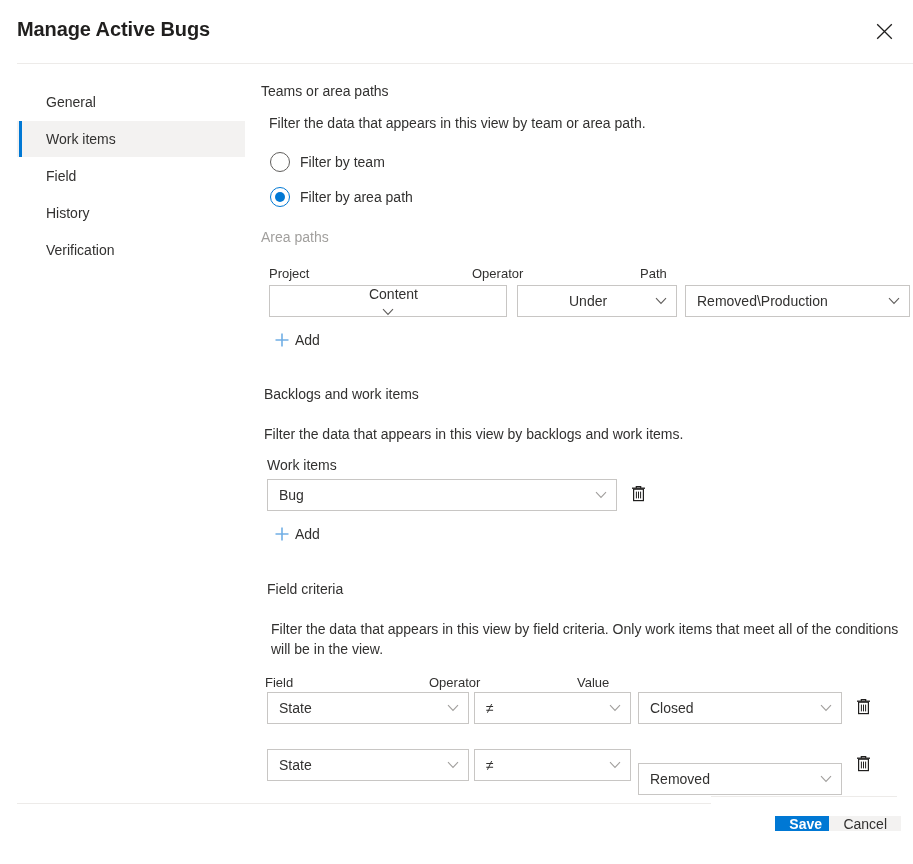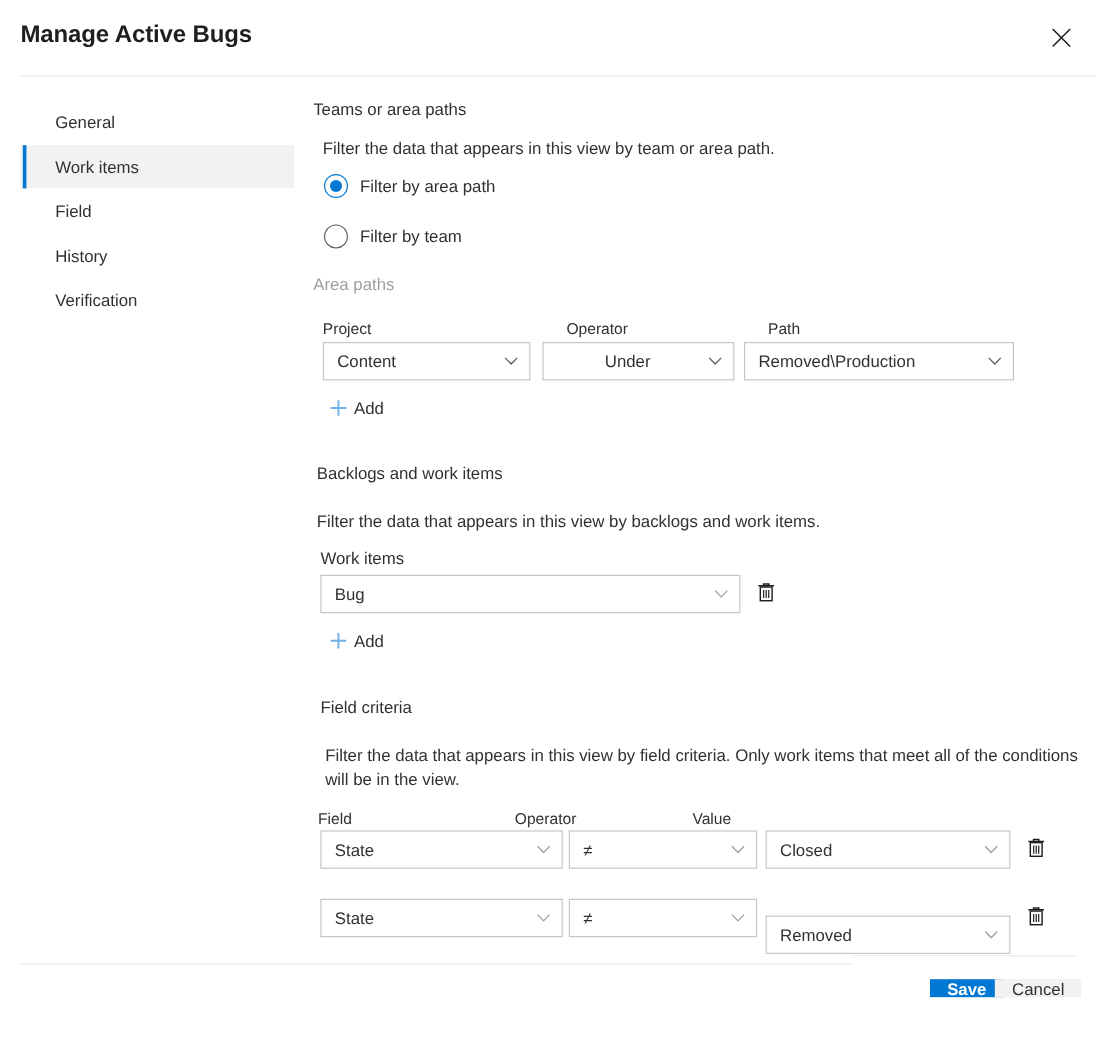--- a/index.html
+++ b/index.html
@@ -299,41 +299,41 @@
     <span>Verification</span>
   </div>
 </nav>
 
 <div id="content-pane">
 
   <div style="position:absolute; left:0; top:0; width:652px;">
     <div class="section-title">Teams or area paths</div>
     <div class="section-desc" style="margin-top:14px; margin-left:8px;">Filter the data that appears in this view by team or area path.</div>
 
+    <div class="radio-row" style="margin-top:16px; margin-left:9px;">
+      <span class="radio-outer"></span>
+      <span class="radio-label">Filter by team</span>
+    </div>
     <div class="radio-row" style="margin-top:9px; margin-left:9px;">
       <span class="radio-outer checked"></span>
       <span class="radio-label">Filter by area path</span>
-    </div>
-    <div class="radio-row" style="margin-top:16px; margin-left:9px;">
-      <span class="radio-outer"></span>
-      <span class="radio-label">Filter by team</span>
     </div>
   </div>
 
   <div style="position:absolute; left:0; top:146px; width:652px;">
     <div class="muted-label">Area paths</div>
 
     <div class="row-flex" style="margin-top:21px; margin-left:8px;">
       <div style="width:203px;" class="col-label">Project</div>
       <div style="width:168px;" class="col-label">Operator</div>
       <div style="width:160px;" class="col-label">Path</div>
     </div>
 
     <div class="row-flex" style="margin-top:4px; margin-left:8px;">
-      <div class="dropdown" style="width:173px;">
+      <div class="dropdown" style="width:238px;flex-direction:column;">
         <span class="dd-text">Content</span>
         <span class="chev">
           <svg width="12" height="8" viewBox="0 0 12 8" aria-hidden="true">
               <path d="M1 1.2 L6 6.4 L11 1.2" stroke="#605e5c" stroke-width="1.1" fill="none"></path>
             </svg>
         </span>
       </div>
       <div style="width:10px;"></div>
       <div class="dropdown" style="width:160px;padding-left:40px;">
         <span class="dd-text">Under</span>

